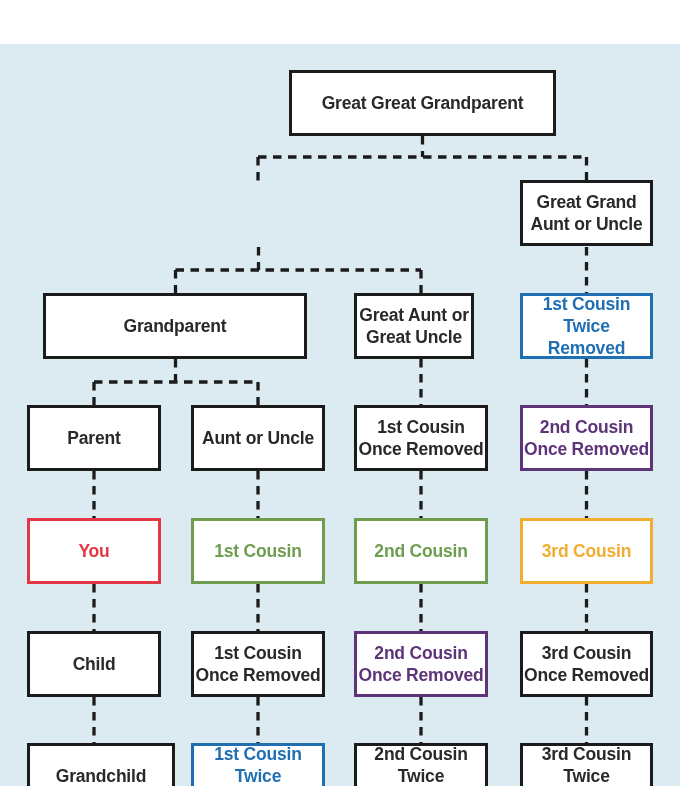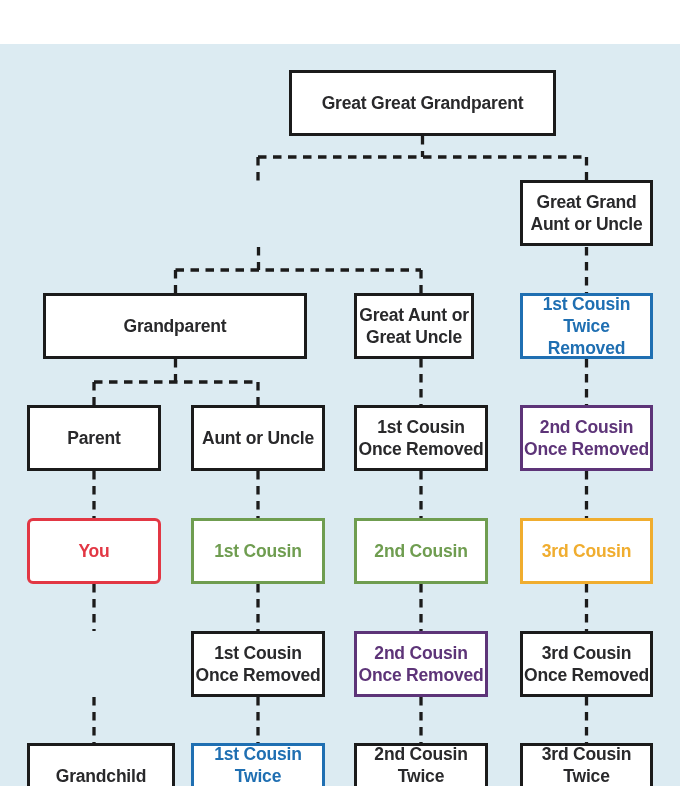--- a/index.html
+++ b/index.html
@@ -29,21 +29,21 @@
   .n0 {left:289px;top:26px; width:267px;}
   .n1 {left:125px;top:137px;width:267px;}
   .n2 {left:520px;top:136px;width:133px;}
   .n3 {left:43px; top:249px;width:264px;}
   .n4 {left:354px;top:249px;width:120px;}
   .n5 {left:520px;top:249px;width:133px;}
   .n6 {left:27px; top:361px;width:134px;}
   .n7 {left:191px;top:361px;width:134px;}
   .n8 {left:354px;top:361px;width:134px;}
   .n9 {left:520px;top:361px;width:133px;}
-  .n10{left:27px; top:474px;width:134px;border-radius:6px;}
+  .n10{left:27px; top:474px;width:134px;}
   .n11{left:191px;top:474px;width:134px;}
   .n12{left:354px;top:474px;width:134px;}
   .n13{left:520px;top:474px;width:133px;}
   .n14{left:27px; top:587px;width:134px;}
   .n15{left:191px;top:587px;width:134px;}
   .n16{left:354px;top:587px;width:134px;}
   .n17{left:520px;top:587px;width:133px;}
   .n18{left:27px; top:699px;width:148px;}
   .n19{left:191px;top:699px;width:134px;}
   .n20{left:354px;top:699px;width:134px;}
@@ -104,20 +104,21 @@
   <div class="node n6">Parent</div>
   <div class="node n7">Aunt or Uncle</div>
   <div class="node n8">1st Cousin
 Once Removed</div>
   <div class="node n9 v-purple">2nd Cousin
 Once Removed</div>
   <div class="node n10 v-red">You</div>
   <div class="node n11 v-green">1st Cousin</div>
   <div class="node n12 v-green">2nd Cousin</div>
   <div class="node n13 v-gold">3rd Cousin</div>
+  <div class="node n14">Child</div>
   <div class="node n15">1st Cousin
 Once Removed</div>
   <div class="node n16 v-purple">2nd Cousin
 Once Removed</div>
   <div class="node n17">3rd Cousin
 Once Removed</div>
   <div class="node n18">Grandchild</div>
   <div class="node n19 v-blue">1st Cousin
 Twice Removed</div>
   <div class="node n20">2nd Cousin

